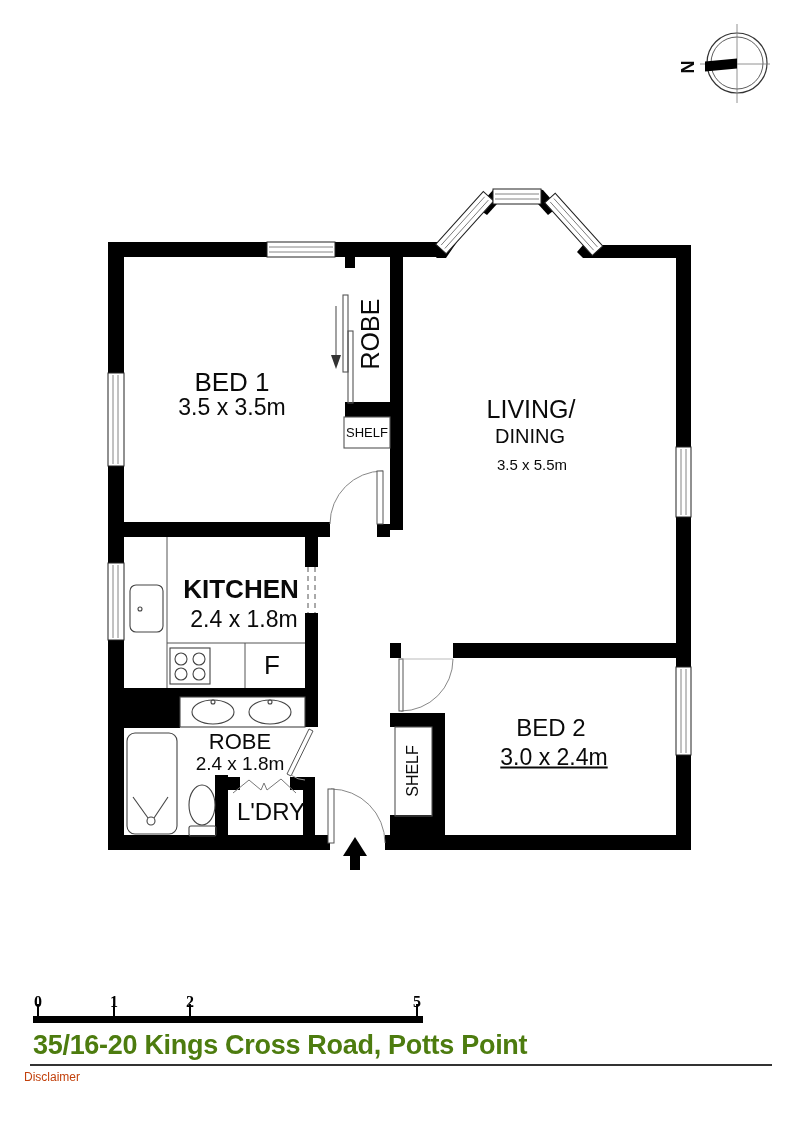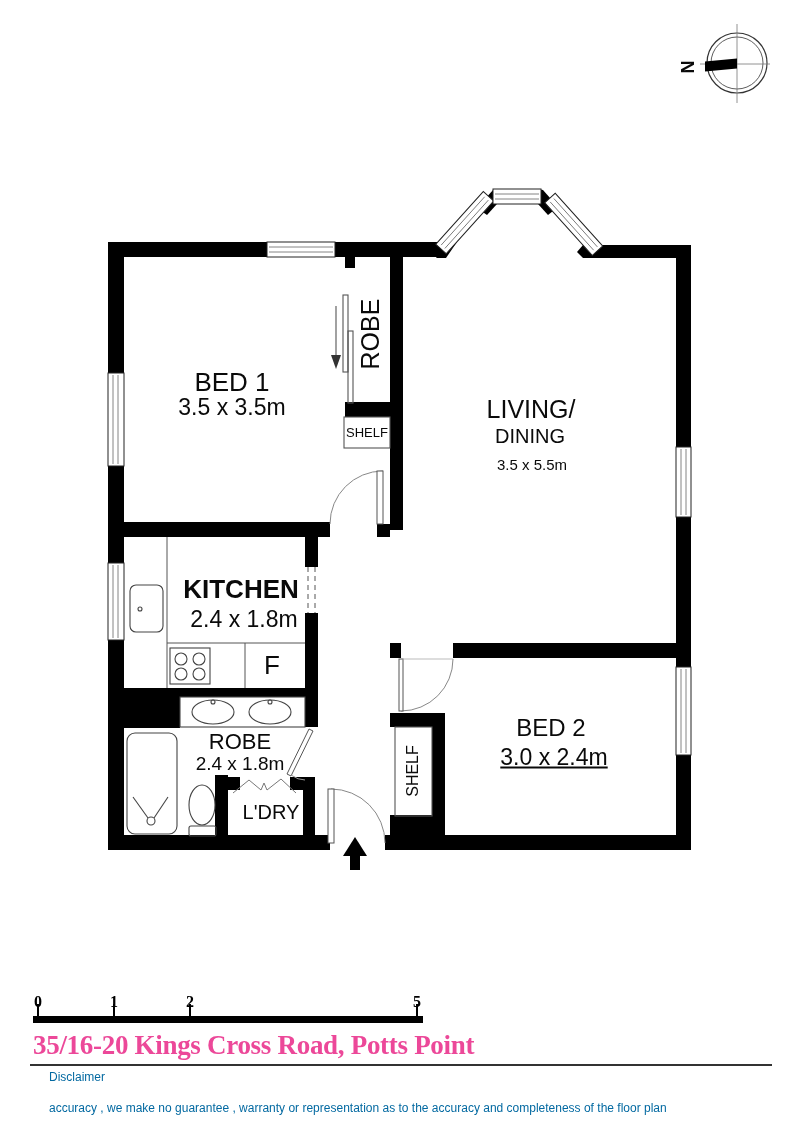--- a/index.html
+++ b/index.html
@@ -13,23 +13,23 @@
     white-space:nowrap;line-height:1;color:#0a0a0a;
     font-family:"Liberation Sans",sans-serif;
   }
   .lbl.rot{transform:translate(-50%,-50%) rotate(-90deg);}
   .tick-num{
     position:absolute;transform:translate(-50%,-50%);
     font-family:"Liberation Serif",serif;font-weight:bold;font-size:16px;color:#000;
   }
   .addr{
     position:absolute;left:33px;top:1030px;
-    font-size:27px;font-weight:bold;letter-spacing:-0.3px;color:#ec4899;font-family:Liberation Serif, serif;
-  }
-  .disc{position:absolute;left:49px;font-size:12px;color:#0369a1;}
+    font-size:27px;font-weight:bold;letter-spacing:-0.3px;color:#4d7c0f;
+  }
+  .disc{position:absolute;left:24px;font-size:12px;color:#c2410c;}
   .rule{position:absolute;left:30px;top:1064px;width:742px;height:2px;background:#333;}
 </style>
 </head>
 <body>
 
 <div id="stage">
 
   <svg id="plan-svg" width="800" height="1131" viewBox="0 0 800 1131">
 
     <g fill="#000">
@@ -218,31 +218,30 @@
   <div class="lbl" style="left:531px;top:409px;font-size:25px;">LIVING/</div>
   <div class="lbl" style="left:530px;top:436px;font-size:20px;">DINING</div>
   <div class="lbl" style="left:532px;top:464px;font-size:15px;">3.5 x 5.5m</div>
 
   <div class="lbl" style="left:241px;top:589px;font-size:26px;font-weight:bold;">KITCHEN</div>
   <div class="lbl" style="left:244px;top:619px;font-size:23px;">2.4 x 1.8m</div>
   <div class="lbl" style="left:272px;top:665px;font-size:26px;">F</div>
 
   <div class="lbl" style="left:240px;top:742px;font-size:22px;">ROBE</div>
   <div class="lbl" style="left:240px;top:763px;font-size:19px;">2.4 x 1.8m</div>
-  <div class="lbl" style="left:271px;top:812px;font-size:20px;">L'DRY</div>
+  <div class="lbl" style="left:271px;top:812px;font-size:24px;">L'DRY</div>
 
   <div class="lbl" style="left:551px;top:728px;font-size:24px;">BED 2</div>
   <div class="lbl" style="left:554px;top:757px;font-size:23px;text-decoration:underline;">3.0 x 2.4m</div>
   <div class="lbl rot" style="left:413px;top:771px;font-size:16px;">SHELF</div>
 
   <div class="lbl rot" style="left:688px;top:67px;font-size:18px;font-weight:bold;">N</div>
 
   <div class="tick-num" style="left:38px;top:1002px;">0</div>
   <div class="tick-num" style="left:114px;top:1002px;">1</div>
   <div class="tick-num" style="left:190px;top:1002px;">2</div>
   <div class="tick-num" style="left:417px;top:1002px;">5</div>
 
   <div class="addr">35/16-20 Kings Cross Road, Potts Point</div>
   <div class="rule"></div>
   <div class="disc" style="top:1070px;">Disclaimer</div>
-  <div class="disc" style="top:1101px;">accuracy , we make no guarantee , warranty or representation as to the accuracy and completeness of the floor plan</div>
 
 </div>
 
 </body></html>

